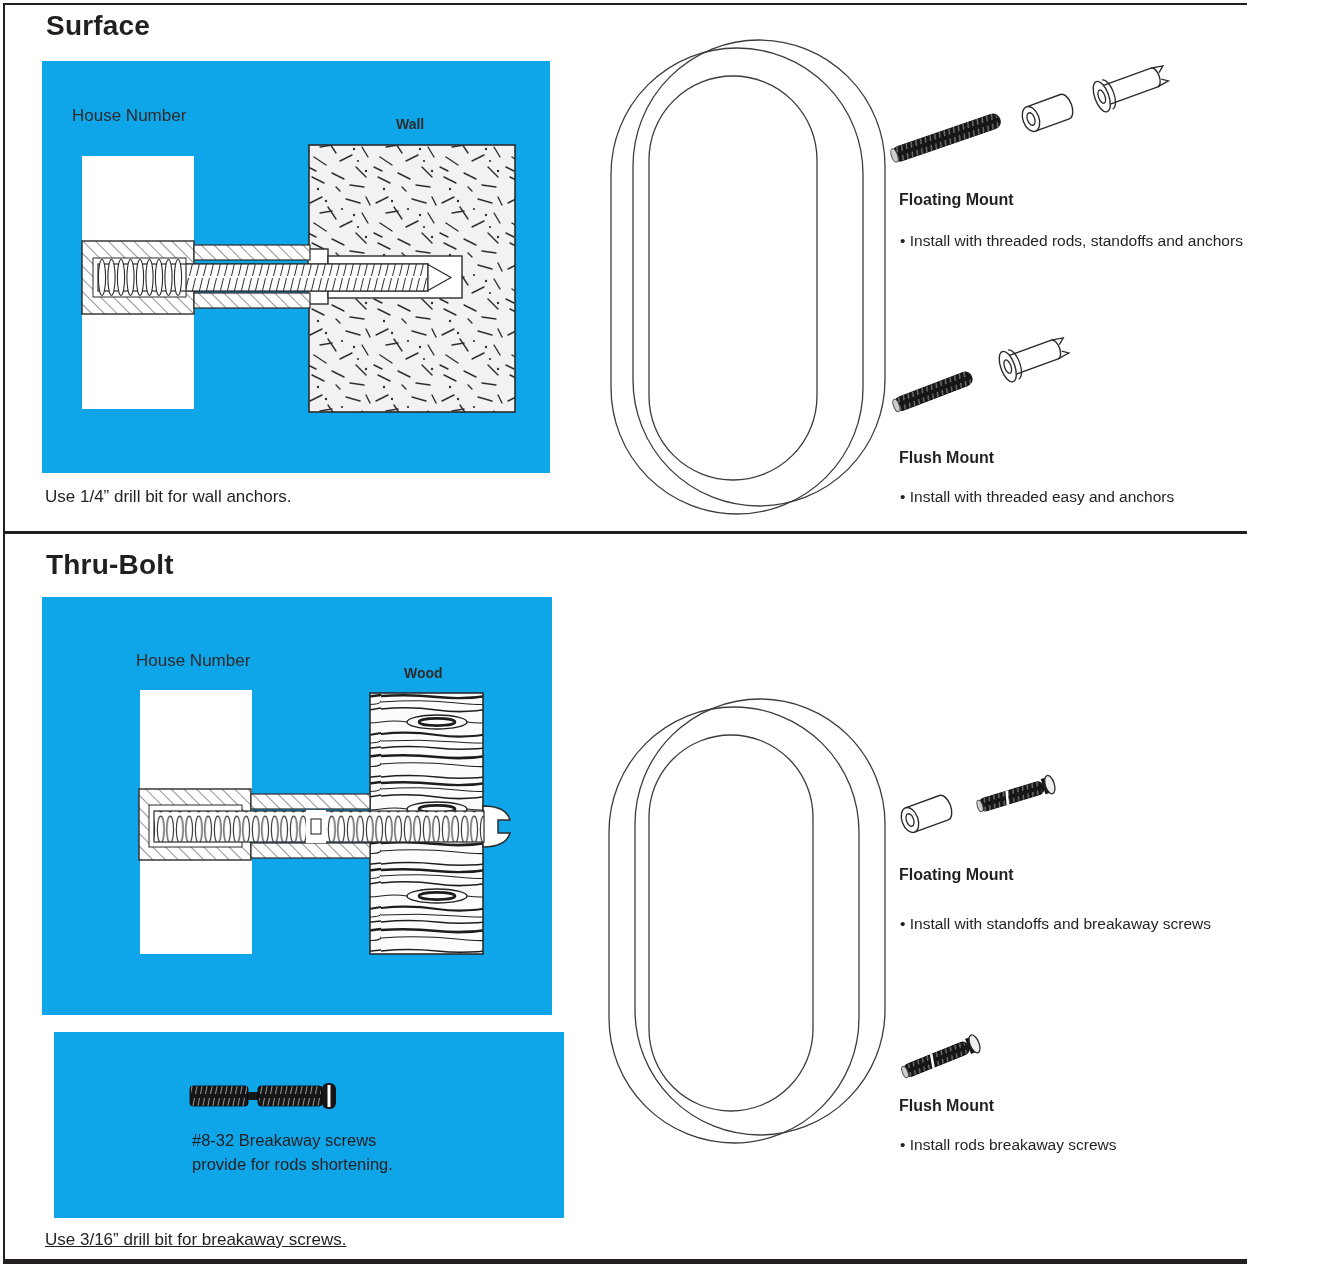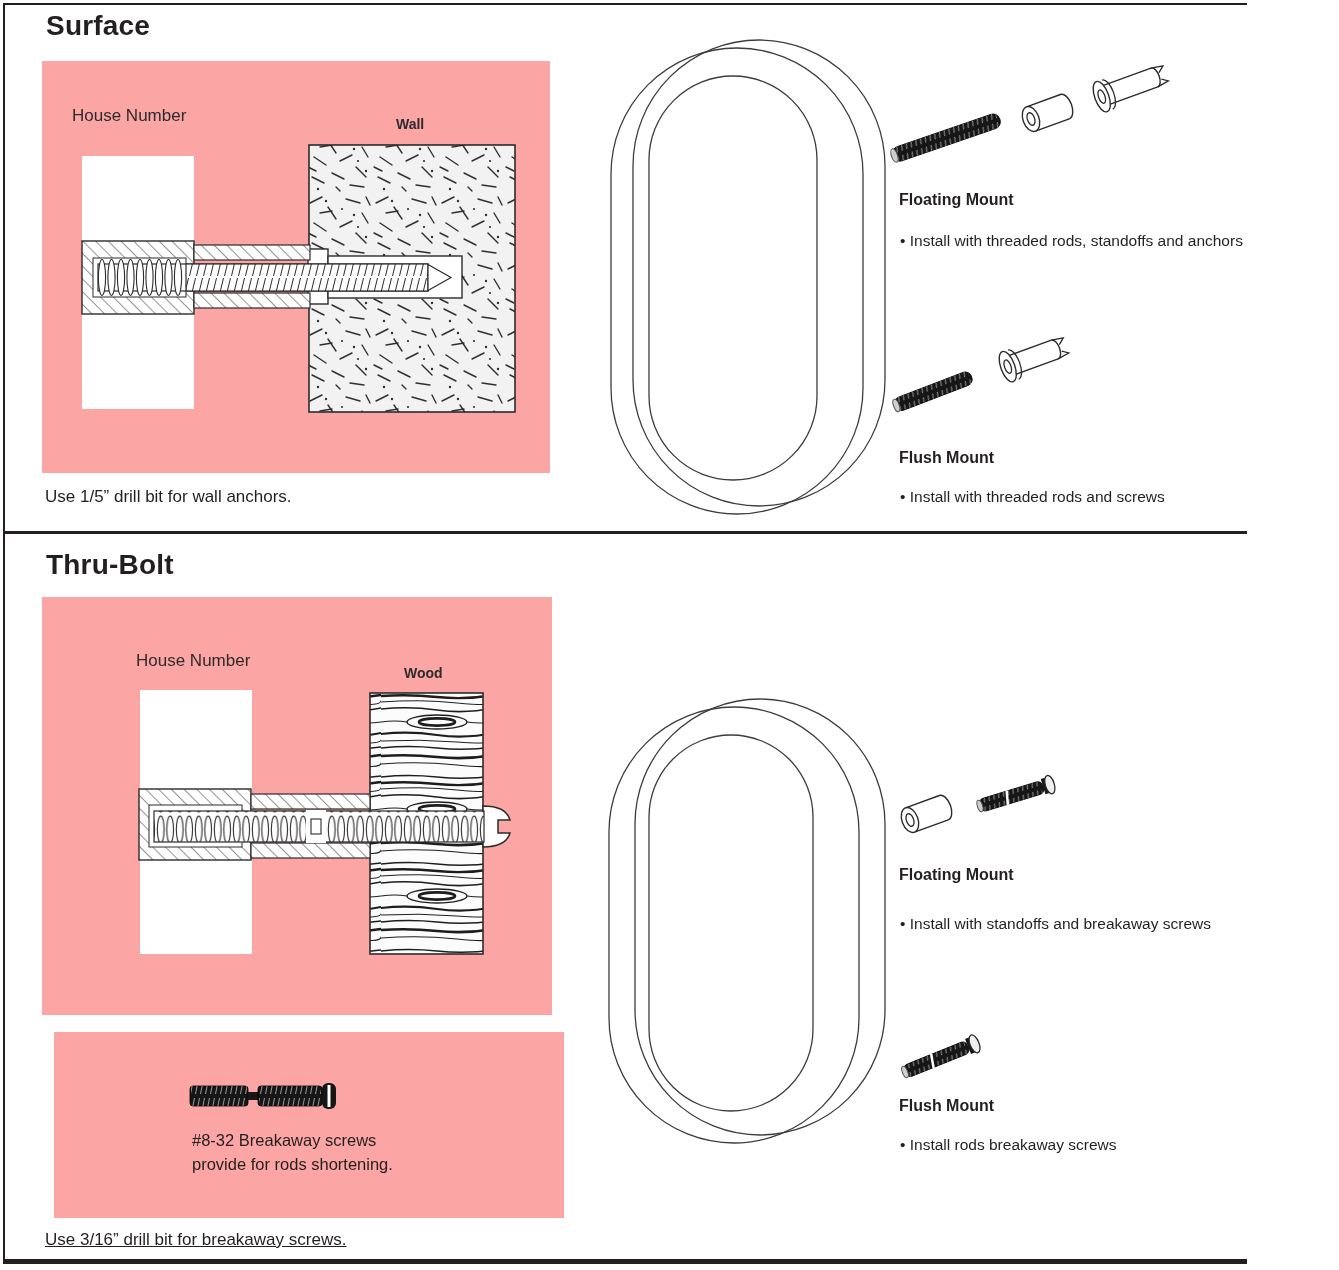--- a/index.html
+++ b/index.html
@@ -3,21 +3,21 @@
 <meta charset="utf-8">
 <style>
   html,body{margin:0;padding:0;background:#fff;}
   .wrap{position:relative;width:1247px;height:1270px;background:#ffffff;
         font-family:"Liberation Sans",sans-serif;color:#231f20;overflow:hidden;}
   .frame{position:absolute;left:3px;top:3px;width:1327px;height:1261px;
          border:2px solid #231f20;border-bottom-width:5px;box-sizing:border-box;}
   .divider{position:absolute;left:3px;top:531px;width:1327px;height:3px;background:#231f20;}
   .abs{position:absolute;}
   .sec-title{position:absolute;font-size:28px;font-weight:bold;letter-spacing:.2px;}
-  .panel{position:absolute;background:#fca5a5;}
+  .panel{position:absolute;background:#0ea5e9;}
   .dlabel{position:absolute;font-size:17px;color:#2e2b2c;white-space:nowrap;}
   .dlabel.b{font-weight:bold;font-size:14px;}
   .note{position:absolute;font-size:17px;white-space:nowrap;}
   .mount-title{position:absolute;font-weight:bold;font-size:16px;white-space:nowrap;}
   .mount-bullet{position:absolute;font-size:15.5px;white-space:nowrap;margin-top:18px;}
   .demo-text{position:absolute;font-size:16.5px;line-height:24px;white-space:nowrap;}
   svg{display:block;overflow:visible;}
 </style>
 </head>
 <body>
@@ -123,21 +123,21 @@
           <ellipse cx="107.5" cy="216.5" rx="3.6" ry="18"></ellipse>
         <ellipse cx="117" cy="216.5" rx="3.6" ry="18"></ellipse>
           <ellipse cx="126.5" cy="216.5" rx="3.6" ry="18"></ellipse>
         <ellipse cx="136" cy="216.5" rx="3.6" ry="18"></ellipse>
       </g>
     </svg>
     <div class="dlabel" style="left:30px;top:45px;">House Number</div>
     <div class="dlabel b" style="left:354px;top:55px;">Wall</div>
   </div>
 
-  <div class="note" style="left:45px;top:487px;">Use 1/5” drill bit for wall anchors.</div>
+  <div class="note" style="left:45px;top:487px;">Use 1/4” drill bit for wall anchors.</div>
 
   <svg class="abs" style="left:607px;top:36px;" width="282" height="482" viewBox="0 0 282 482">
     <g fill="none" stroke="#3c3c3c" stroke-width="1.3">
       <rect x="26" y="4" width="252" height="466" rx="126" ry="126"></rect>
       <rect x="4" y="12" width="252" height="466" rx="126" ry="126"></rect>
       <rect x="42" y="40" width="168" height="404" rx="84" ry="84"></rect>
     </g>
   </svg>
 
   <svg class="abs" style="left:885px;top:52px;" width="300" height="125" viewBox="0 0 300 125">
@@ -174,21 +174,21 @@
       <path d="M8,-10 L54,-10 A5,10 0 0 1 54,10 L8,10 Z" fill="#ffffff" stroke="#2b2b2b" stroke-width="1.4"></path>
       <path d="M54,-10 l12,2 l-6,5" fill="none" stroke="#2b2b2b" stroke-width="1.3"></path>
       <path d="M54,10 l12,-2 l-6,-4" fill="none" stroke="#2b2b2b" stroke-width="1.3"></path>
       <path d="M10,-15.5 A6.5,15.5 0 0 1 10,15.5" fill="none" stroke="#2b2b2b" stroke-width="1.3"></path>
       <ellipse cx="4" cy="0" rx="7" ry="16" fill="#ffffff" stroke="#2b2b2b" stroke-width="1.4"></ellipse>
       <ellipse cx="4" cy="0" rx="3.2" ry="7" fill="#ffffff" stroke="#2b2b2b" stroke-width="1.3"></ellipse>
     </g>
   </svg>
 
   <div class="mount-title" style="left:899px;top:449px;">Flush Mount</div>
-  <div class="mount-bullet" style="left:900px;top:470px;">• Install with threaded rods and screws</div>
+  <div class="mount-bullet" style="left:900px;top:470px;">• Install with threaded easy and anchors</div>
 
   <div class="sec-title" style="left:46px;top:549px;">Thru-Bolt</div>
 
   <div class="panel" style="left:42px;top:597px;width:510px;height:418px;">
     <svg width="510" height="418" viewBox="0 0 510 418">
       <rect x="98" y="93" width="112" height="264" fill="#ffffff"></rect>
       <rect x="328" y="96" width="113" height="261" fill="url(#woodgrain)" stroke="#2b2b2b" stroke-width="1.6"></rect>
       <rect x="97" y="192" width="112" height="71" fill="url(#hatch)" stroke="#2b2b2b" stroke-width="1.4"></rect>
       <rect x="209" y="197" width="119" height="15" fill="url(#hatch)" stroke="#2b2b2b" stroke-width="1.2"></rect>
       <rect x="209" y="246" width="119" height="15" fill="url(#hatch)" stroke="#2b2b2b" stroke-width="1.2"></rect>

